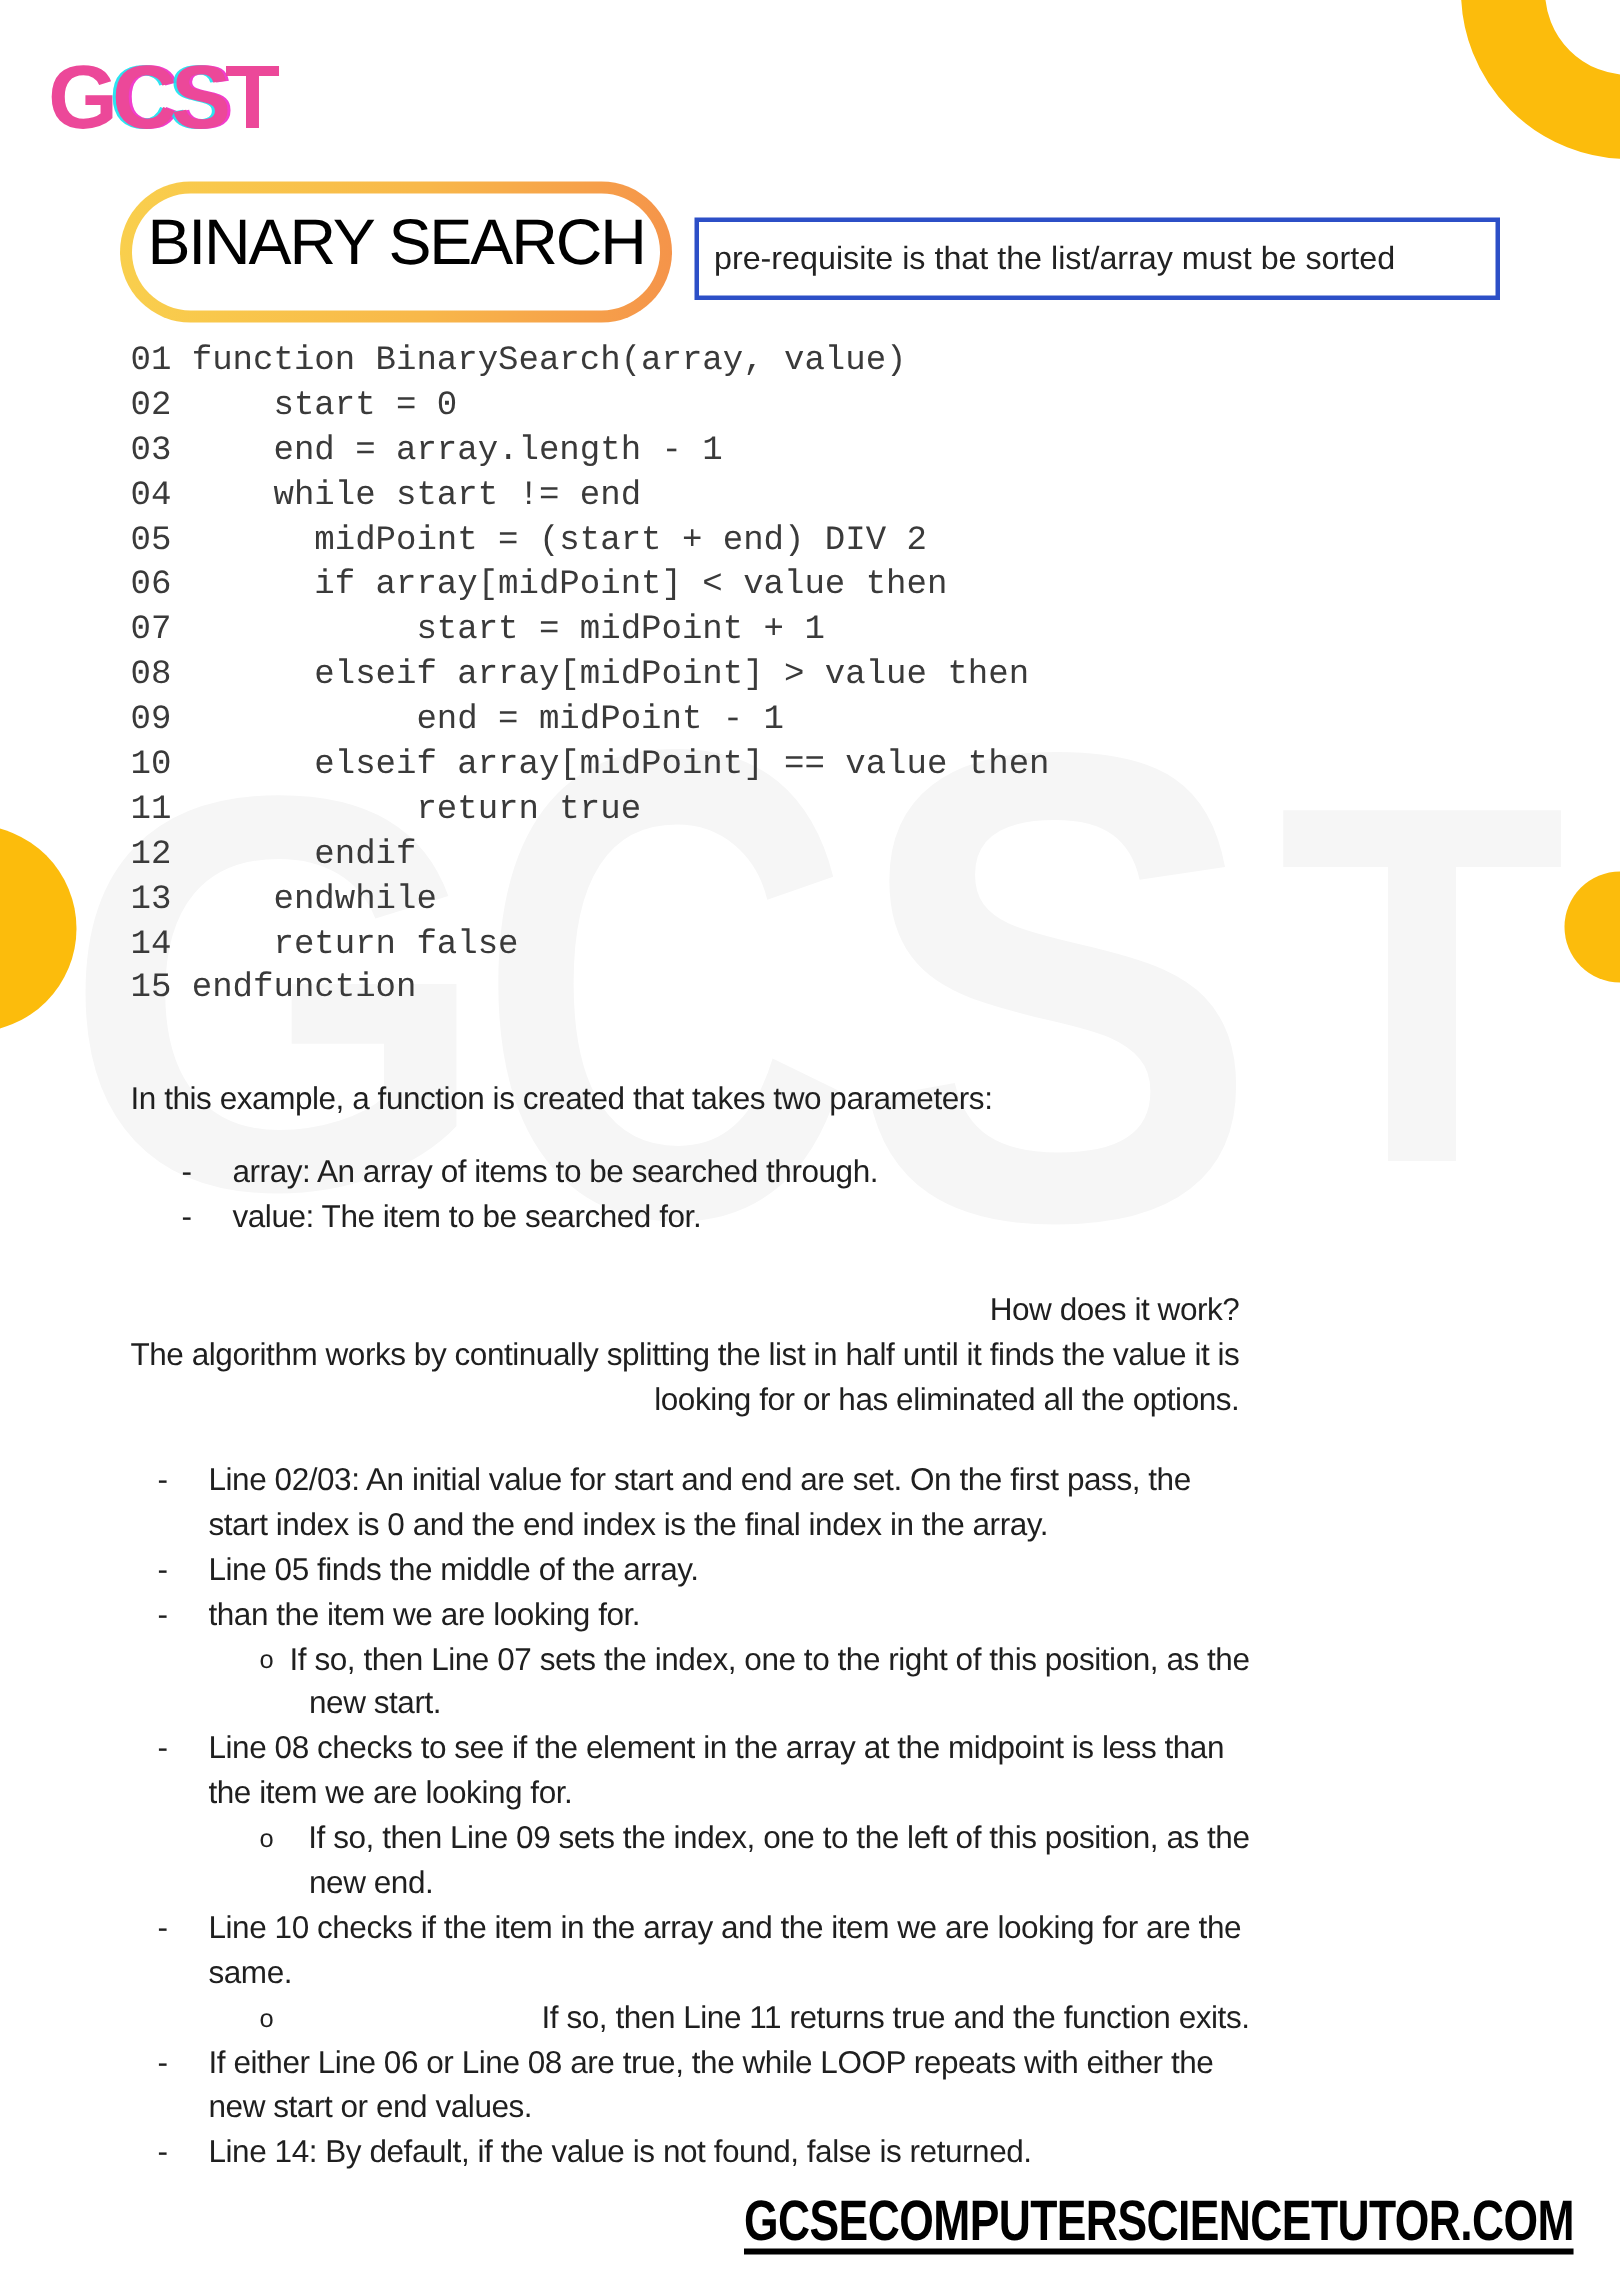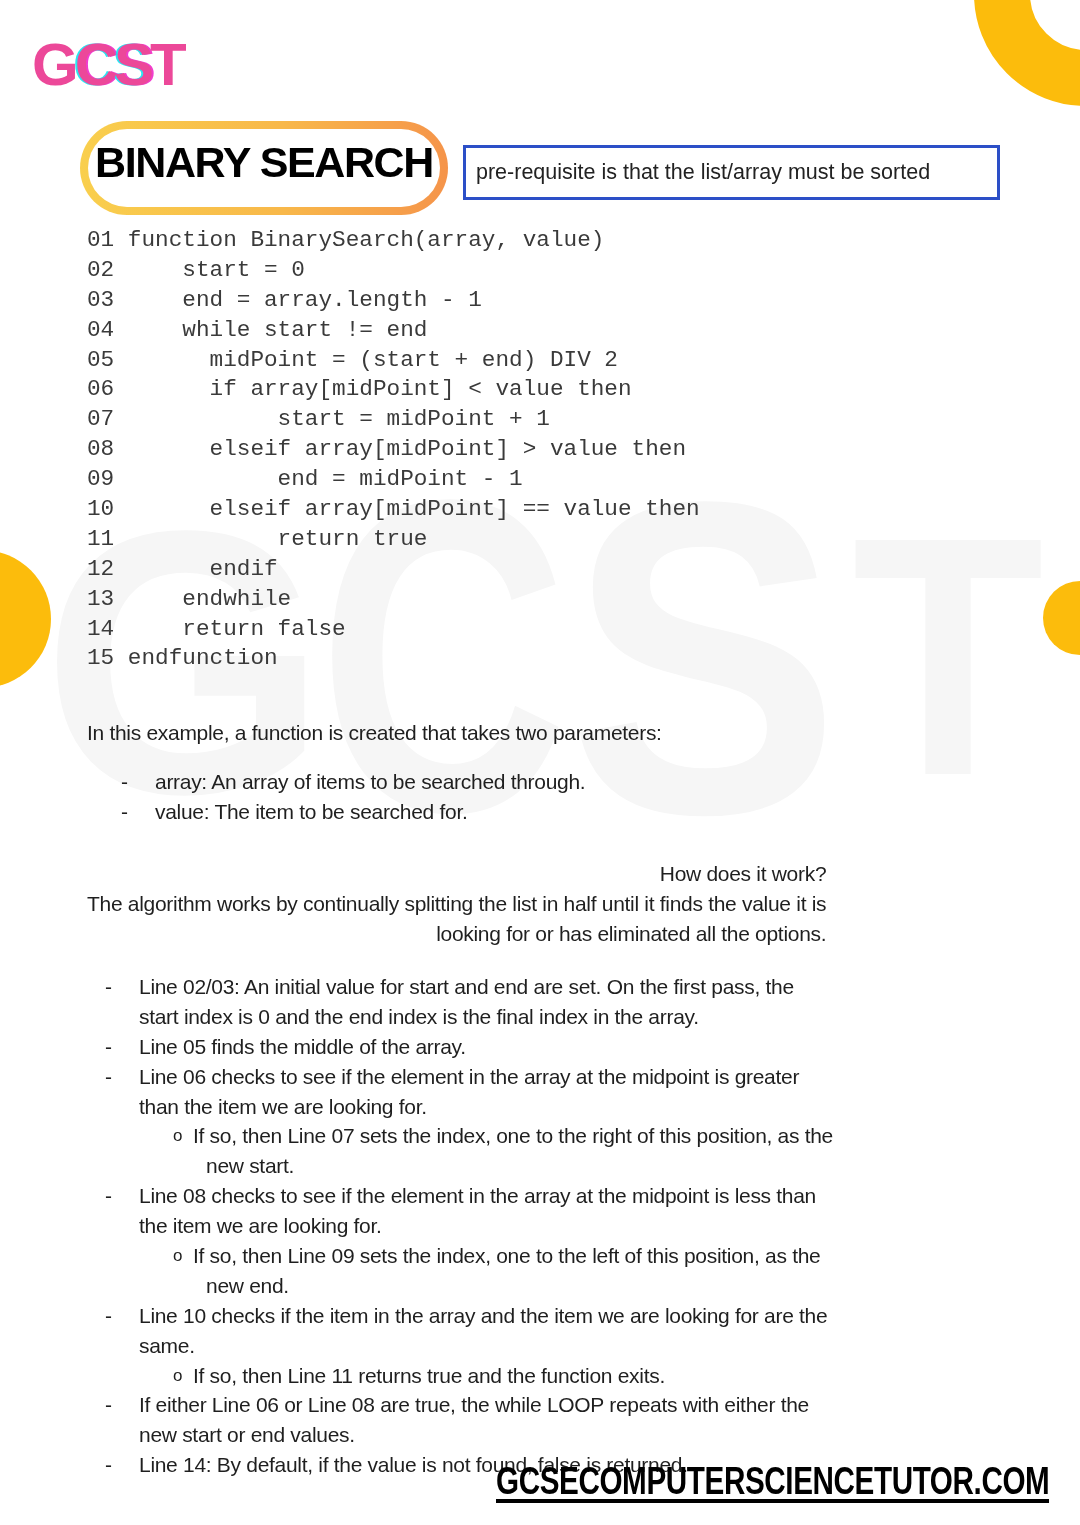--- a/index.html
+++ b/index.html
@@ -25,21 +25,21 @@
   .pill {
     left: 80px; top: 121px; width: 368px; height: 94px; box-sizing: border-box;
     border-radius: 47px; padding: 8px;
     background: linear-gradient(90deg, #f9cf4d 0%, #f8b84a 55%, #f5944a 100%);
   }
   .pill-inner {
     width: 100%; height: 100%; box-sizing: border-box; background: #fff;
     border-radius: 39px; text-align: center; padding-top: 12px;
   }
   .pill-text {
-    font-weight: 700; font-size: 43px; line-height: 43px; letter-spacing: -1.4px;
+    font-weight: 400; font-size: 43px; line-height: 43px; letter-spacing: -1.4px;
     color: #000; white-space: nowrap;
   }
 
   
   .prereq {
     left: 463px; top: 145px; width: 537px; height: 55px; box-sizing: border-box;
     border: 3px solid #2c4fc7; padding-left: 10px;
     font-size: 21.5px; line-height: 49px; color: #222; white-space: nowrap;
   }
 
@@ -60,21 +60,21 @@
   .param { position: relative; padding-left: 155px; height: 30px; }
   .param .bullet { position: absolute; left: 121px; top: 0; }
   .how { left: 87px; top: 859px; text-align: right; }
 
   .explain { left: 0; top: 972px; line-height: 29.9px; }
   .item { position: relative; }
   .item .line { height: 29.9px; }
   .item.l1 { padding-left: 139px; }
   .item.l1 .bullet { position: absolute; left: 105px; top: 0; }
   .item.l2 { padding-left: 206px; }
-  .item.l2 .line.first { margin-left: -13px; }
+  .item.l2 .line.first { margin-left: -13px; text-align: right; }
   .item.l2 .bullet { position: absolute; left: 173px; top: 0; font-size: 17px; }
 
   
   .footer {
     left: 496px; top: 1463px; z-index: 2;
     transform: scaleX(0.78); transform-origin: left top;
   }
   .footer-link {
     display: inline-block; font-weight: 700; font-size: 38px; line-height: 36px;
     color: #000; border-bottom: 4px solid #000; white-space: nowrap; letter-spacing: -0.5px;
@@ -148,21 +148,20 @@
     <span class="bullet">-</span>
     <div class="line first">Line 02/03: An initial value for start and end are set. On the first pass, the</div>
     <div class="line">start index is 0 and the end index is the final index in the array.</div>
   </div>
   <div class="item l1">
     <span class="bullet">-</span>
     <div class="line first">Line 05 finds the middle of the array.</div>
   </div>
   <div class="item l1">
     <span class="bullet">-</span>
-    <div class="line first">Line 06 checks to see if the element in the array at the midpoint is greater</div>
     <div class="line">than the item we are looking for.</div>
   </div>
   <div class="item l2">
     <span class="bullet">o</span>
     <div class="line first">If so, then Line 07 sets the index, one to the right of this position, as the</div>
     <div class="line">new start.</div>
   </div>
   <div class="item l1">
     <span class="bullet">-</span>
     <div class="line first">Line 08 checks to see if the element in the array at the midpoint is less than</div>

